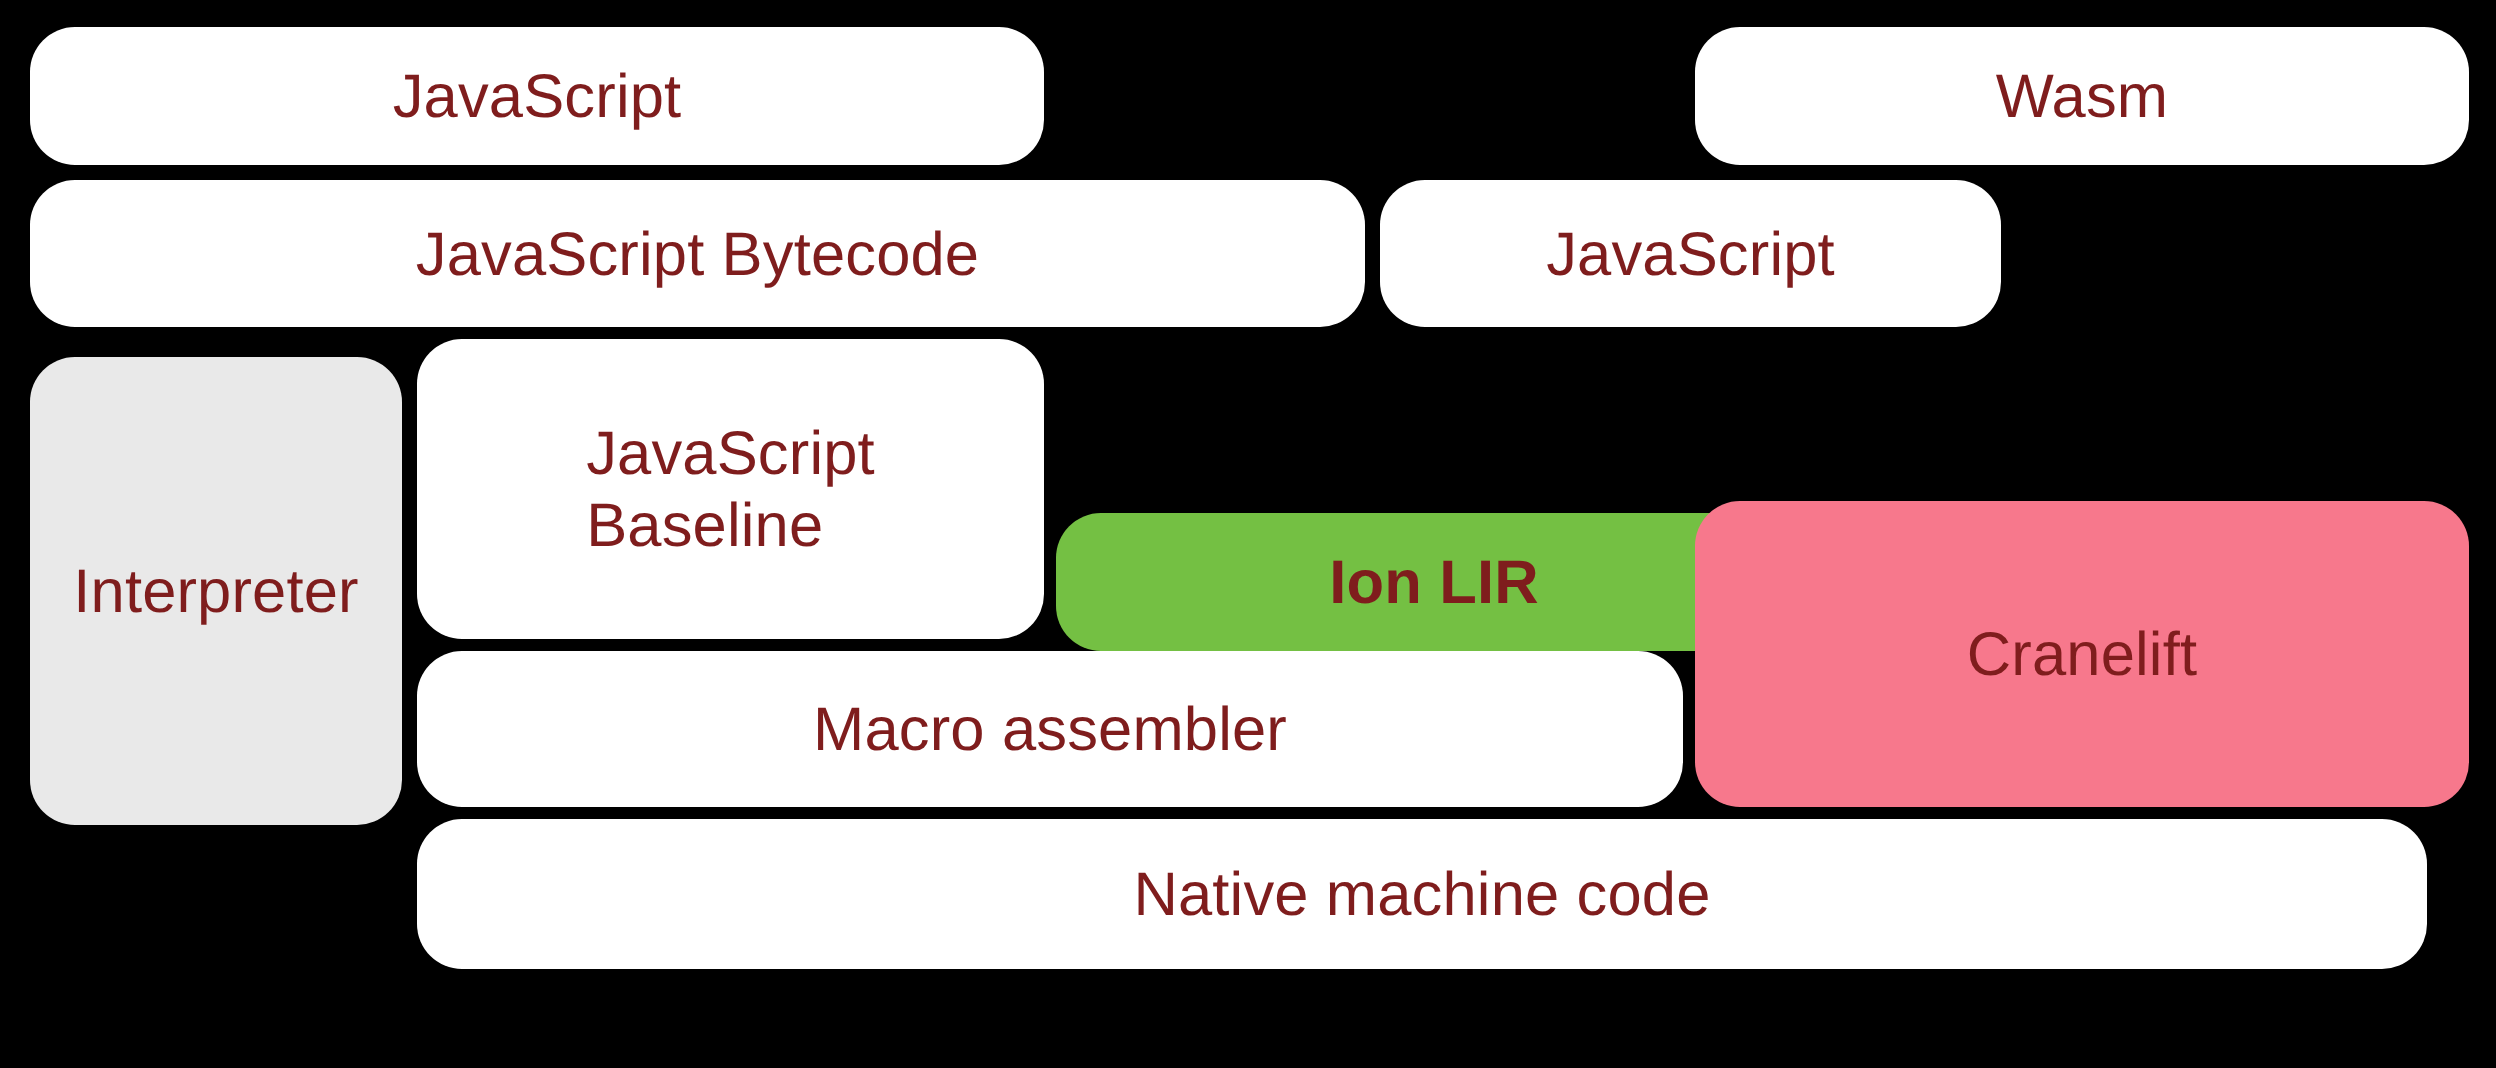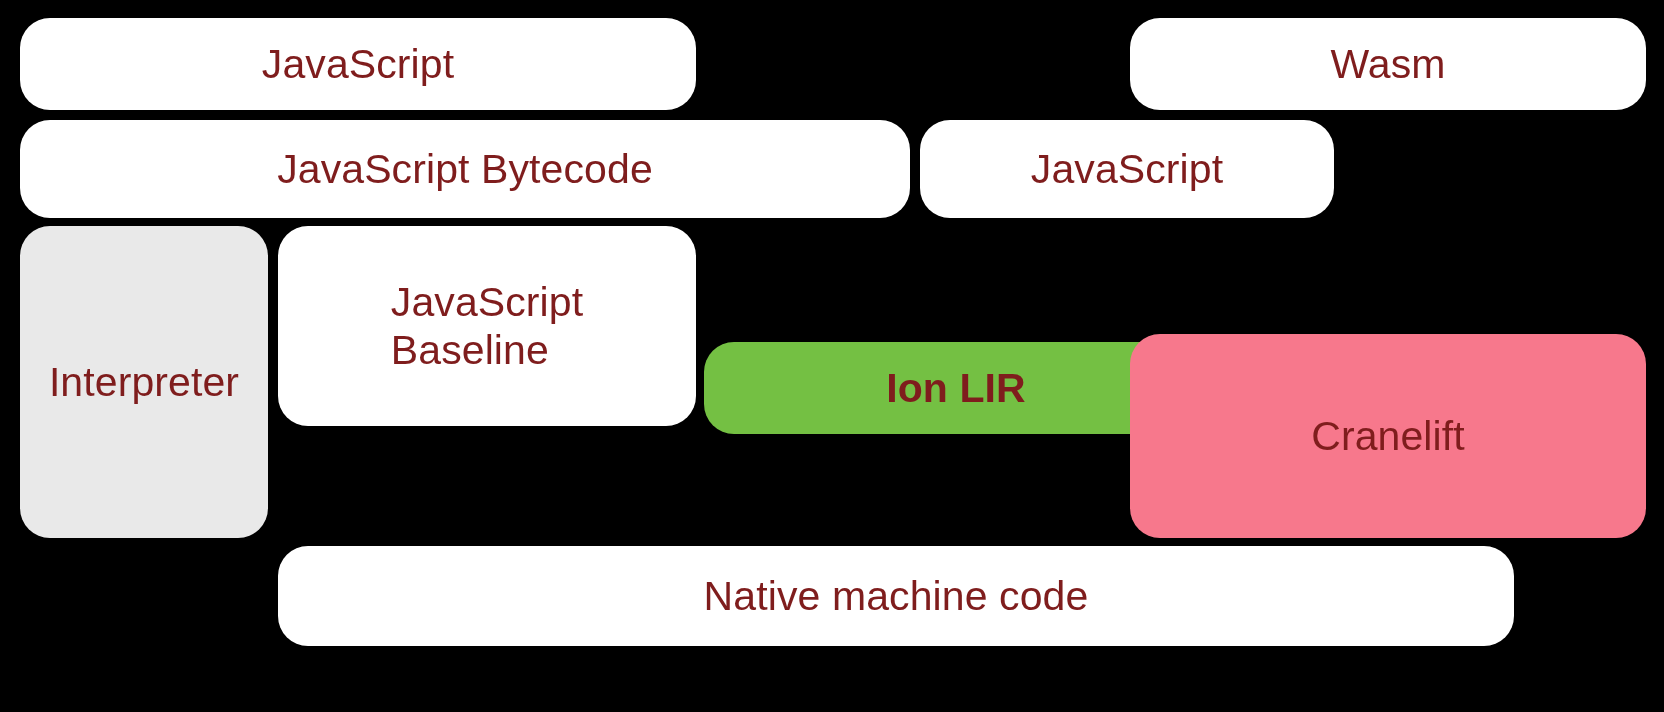--- a/index.html
+++ b/index.html
@@ -25,21 +25,21 @@
     align-items: center;
     justify-content: center;
     text-align: left;
     font-size: 41px;
     font-weight: 400;
     line-height: 1.18;
     letter-spacing: 0.1px;
     white-space: pre-line;
   }
   .node.fill-white  { background: #ffffff; }
-  .node.fill-gray   { background: #e9e9e9; }
+  .node.fill-gray   { background: #e9e9e9; margin-top: 12px; }
   .node.fill-green  { background: #74c043; }
   .node.fill-pink   { background: #f7788c; }
 </style>
 </head>
 <body>
 
 <div id="stage">
 
   <div class="node fill-white" style="left:20px; top:18px; width:676px; height:92px;">JavaScript</div>
 
@@ -53,16 +53,17 @@
   <div class="node fill-gray" style="left:20px; top:226px; width:248px; height:312px;">Interpreter</div>
 
   <div class="node fill-white" style="left:278px; top:226px; width:418px; height:200px;">JavaScript
 Baseline</div>
 
 
   <div class="node fill-green" style="left:704px; top:342px; width:504px; height:92px;font-weight:bold;">Ion LIR</div>
 
   <div class="node fill-pink" style="left:1130px; top:334px; width:516px; height:204px;">Cranelift</div>
 
+  <div class="node fill-white" style="left:278px; top:434px; width:844px; height:104px;">Macro assembler</div>
 
-  <div class="node fill-white" style="left:278px; top:546px; width:1236px; height:100px;">Native machine code</div>
+  <div class="node fill-white" style="left:278px; top:546px; width:1340px; height:100px;">Native machine code</div>
 
 </div>
 
 </body></html>

